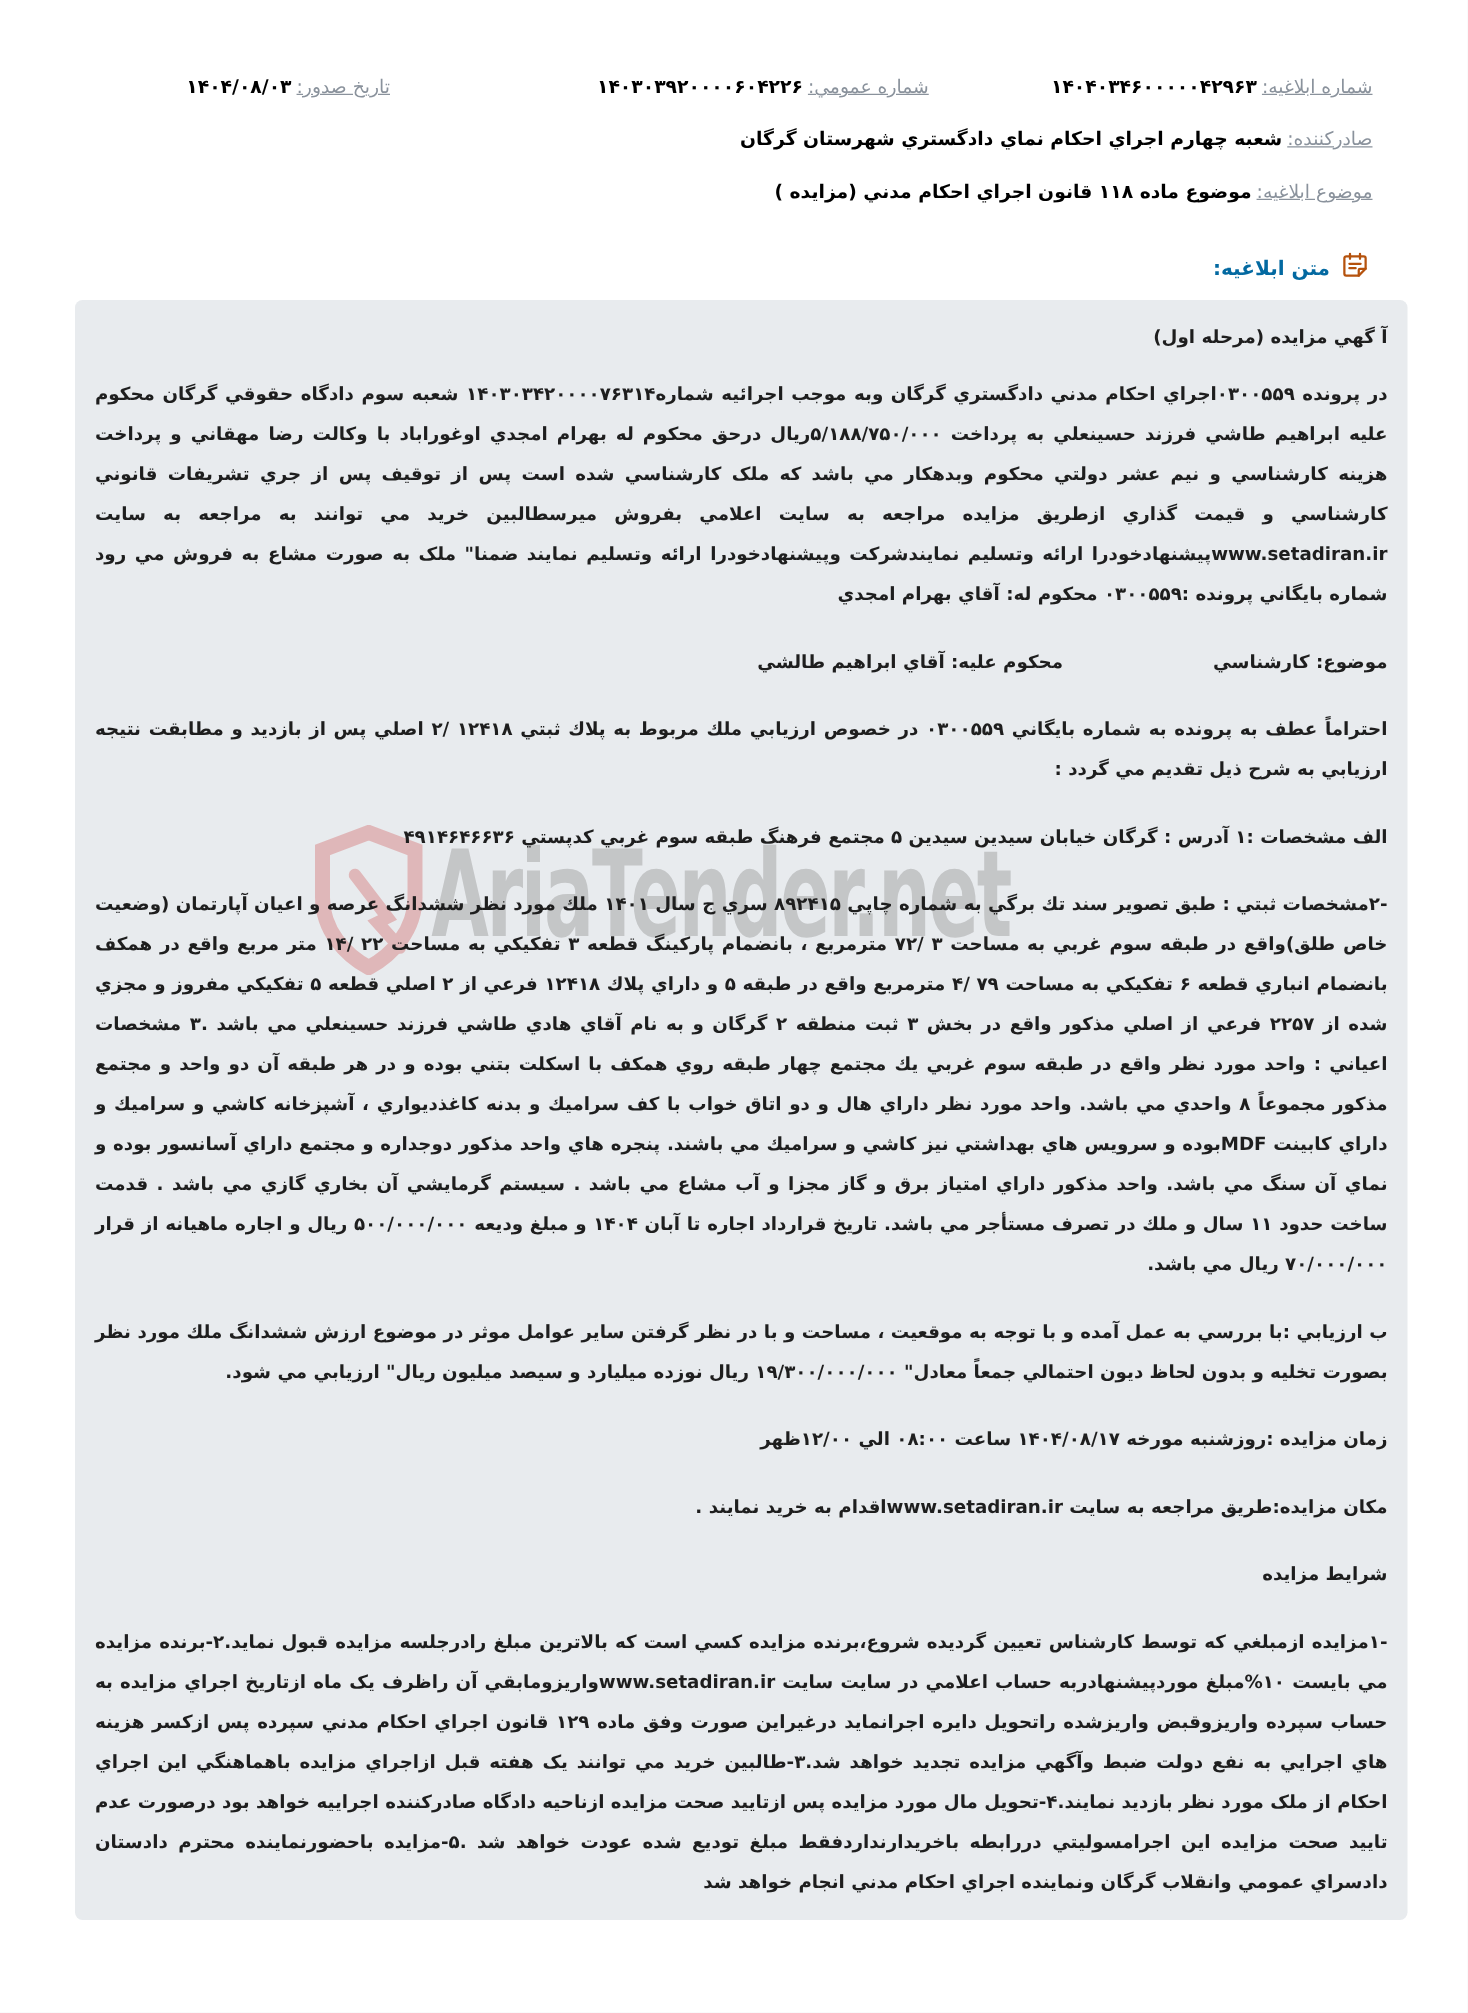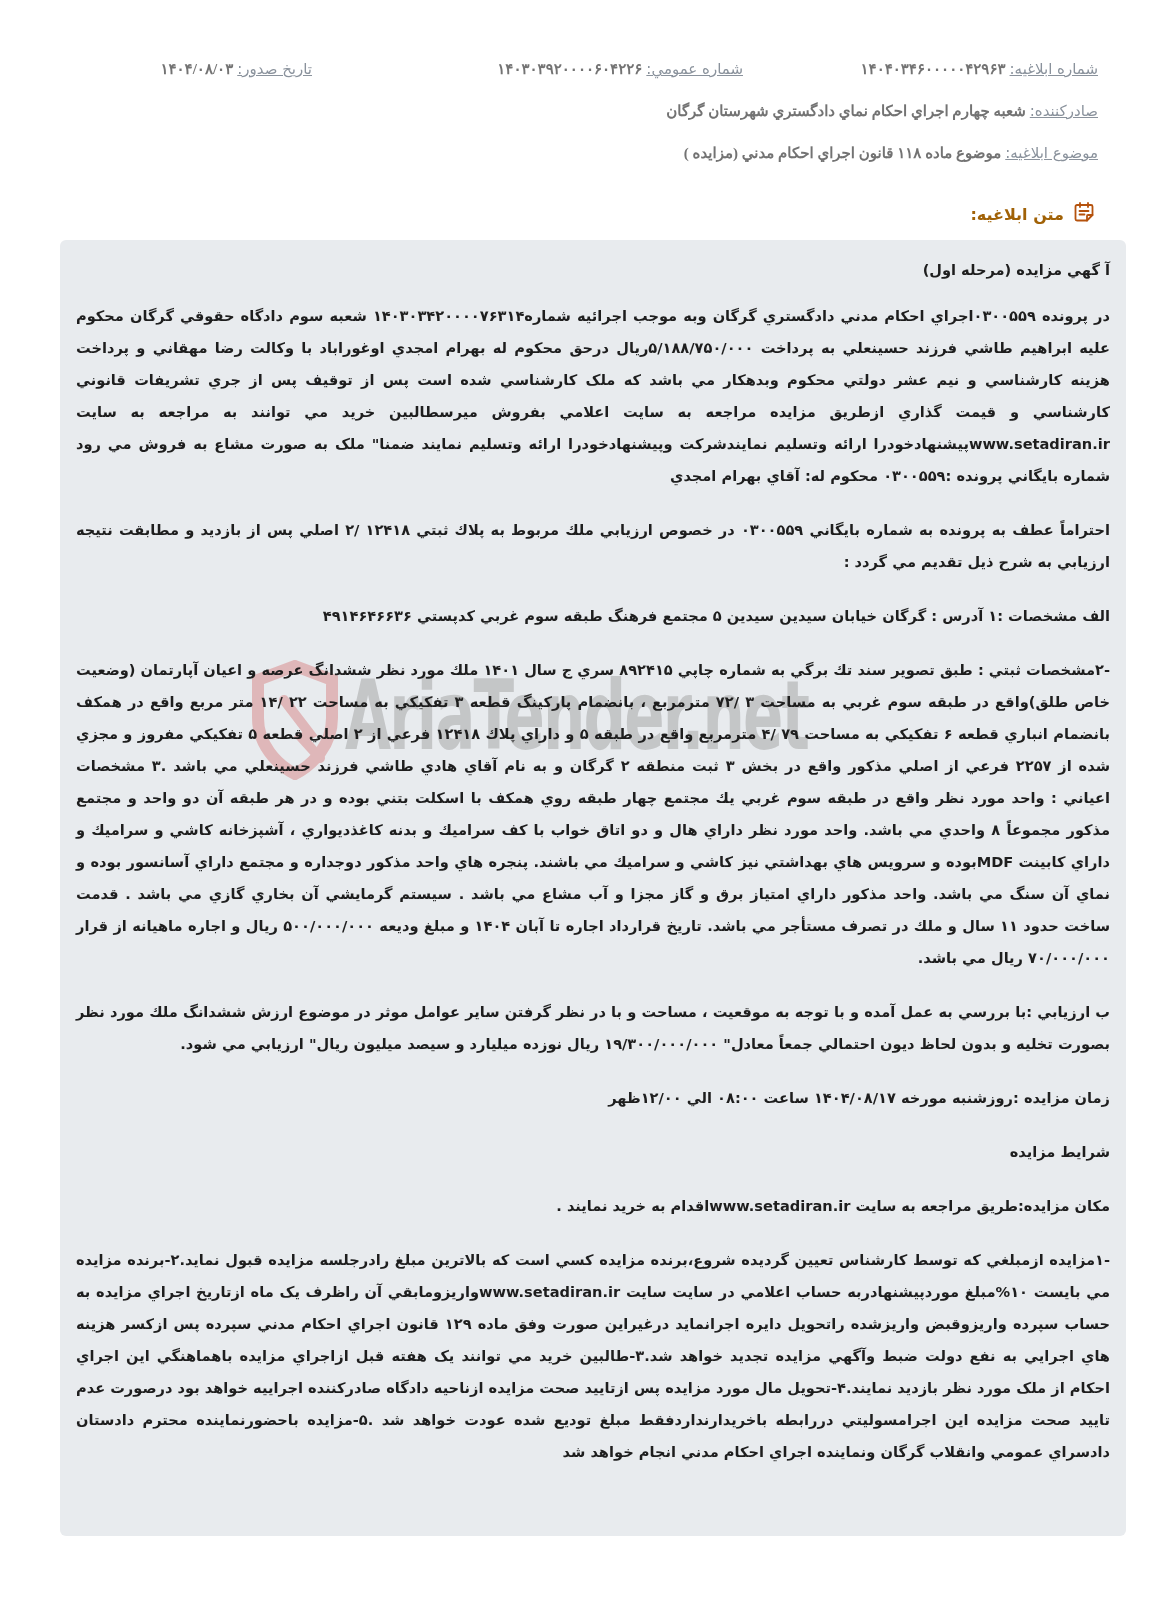--- a/index.html
+++ b/index.html
@@ -5,28 +5,28 @@
   html, body { margin:0; padding:0; background:#ffffff; }
   body {
     width:1174px; height:1610px; position:relative; overflow:hidden;
     font-family:"DejaVu Sans", sans-serif; direction:rtl;
   }
   .meta-row {
     position:absolute; right:76px; left:40px; height:26px;
     display:flex; align-items:center; font-size:15px; white-space:nowrap;
   }
   .meta-label { color:#8a929c;text-decoration:underline; }
-  .meta-value { color:#737373; font-weight:bold; margin-right:4px;font-family:Liberation Serif, serif; }
+  .meta-value { color:#000000; font-weight:bold; margin-right:4px; }
   .meta-item { position:absolute; display:flex; align-items:center; }
   #row1 { top:56px; }
   #row2 { top:98px; }
   #row3 { top:140px; }
   .section-title {
     position:absolute; right:78px; top:200px; display:flex; align-items:center;
-    color:#a16207; font-weight:bold; font-size:16px;
+    color:#0369a1; font-weight:bold; font-size:16px;
   }
   .section-title svg { margin-left:8px; }
   .content-box {
     position:absolute; top:240px; right:48px; left:60px; height:1296px;
     background:#e8ebee; border-radius:6px;
   }
   .content-inner {
     position:absolute; top:14px; right:16px; left:16px;
     color:#1e1e1e; font-size:14.6px; line-height:32px; text-align:justify;font-weight:bold;
   }
@@ -88,22 +88,25 @@
     <svg width="90" height="120" viewBox="0 0 90 120" style="position:absolute;left:0;top:0;">
       <path d="M45 6 L82 20 V58 C82 84 64 104 45 114 C26 104 8 84 8 58 V20 Z" fill="none" stroke="#d67a7a" stroke-width="12"></path>
       <path d="M34 40 L60 74 L52 78 L70 98" fill="none" stroke="#d67a7a" stroke-width="10" stroke-linecap="round"></path>
     </svg>
     <div class="wm-text">AriaTender.net</div>
   </div>
 
   <div class="content-inner">
     <p class="tight">آ گهي مزايده  (مرحله اول)</p>
     <p>در پرونده ۰۳۰۰۵۵۹اجراي احكام مدني دادگستري گرگان وبه موجب اجرائيه  شماره۱۴۰۳۰۳۴۲۰۰۰۰۷۶۳۱۴ شعبه سوم  دادگاه حقوقي گرگان  محكوم عليه ابراهيم طاشي فرزند حسينعلي  به پرداخت  ۵/۱۸۸/۷۵۰/۰۰۰ريال درحق محكوم له بهرام امجدي  اوغوراباد  با وكالت رضا مهقاني   و پرداخت هزينه كارشناسي و نيم عشر دولتي  محكوم وبدهكار مي باشد  كه  ملک كارشناسي شده  است   پس از توقيف    پس از جري تشريفات قانوني كارشناسي و قيمت گذاري ازطريق مزايده مراجعه به سايت اعلامي  بفروش ميرسطالبين خريد مي توانند به مراجعه به سايت  www.setadiran.irپيشنهادخودرا ارائه وتسليم نمايندشركت وپيشنهادخودرا ارائه وتسليم نمايند  ضمنا" ملک به صورت مشاع به فروش مي رود شماره بايگاني پرونده :۰۳۰۰۵۵۹        محكوم له: آقاي بهرام امجدي</p>
+    <p>
+      <span>موضوع: كارشناسي</span><span class="sp"></span><span class="sp"></span><span>محكوم عليه: آقاي ابراهيم طالشي</span>
+    </p>
     <p>احتراماً عطف به پرونده به شماره بايگاني ۰۳۰۰۵۵۹ در خصوص ارزيابي ملك مربوط به پلاك ثبتي ۱۲۴۱۸ /۲ اصلي  پس از بازديد و مطابقت نتيجه ارزيابي به شرح ذيل تقديم مي گردد :</p>
     <p>الف  مشخصات :۱   آدرس : گرگان  خيابان سيدين  سيدين ۵  مجتمع فرهنگ  طبقه سوم غربي  كدپستي ۴۹۱۴۶۴۶۶۳۶</p>
     <p>-۲مشخصات ثبتي : طبق تصوير سند تك برگي به شماره چاپي ۸۹۲۴۱۵ سري ج سال ۱۴۰۱  ملك مورد نظر ششدانگ عرصه و اعيان آپارتمان (وضعيت خاص طلق)واقع در طبقه سوم غربي به مساحت ۳ /۷۲ مترمربع ، بانضمام پاركينگ قطعه ۳ تفكيكي به مساحت ۲۲ /۱۴ متر مربع واقع در همكف بانضمام انباري قطعه ۶ تفكيكي به مساحت ۷۹ /۴ مترمربع واقع در طبقه ۵ و داراي پلاك ۱۲۴۱۸ فرعي از ۲ اصلي قطعه ۵ تفكيكي مفروز و مجزي شده از ۲۲۵۷ فرعي از اصلي مذكور واقع در بخش ۳ ثبت منطقه ۲ گرگان و به نام آقاي  هادي طاشي فرزند حسينعلي مي باشد .۳  مشخصات اعياني : واحد مورد نظر واقع در طبقه سوم غربي يك مجتمع چهار طبقه روي همكف با اسكلت بتني بوده و در هر طبقه آن دو واحد و مجتمع مذكور مجموعاً ۸ واحدي مي باشد. واحد مورد نظر داراي هال و دو اتاق خواب با كف سراميك و بدنه كاغذديواري ، آشپزخانه كاشي و سراميك و داراي كابينت  MDFبوده و سرويس هاي بهداشتي نيز كاشي و سراميك مي باشند. پنجره هاي واحد مذكور دوجداره و مجتمع داراي آسانسور بوده و نماي آن سنگ مي باشد. واحد مذكور داراي امتياز برق و گاز مجزا و آب مشاع مي باشد . سيستم گرمايشي آن بخاري گازي مي باشد . قدمت ساخت حدود ۱۱ سال و ملك در تصرف مستأجر مي باشد. تاريخ قرارداد اجاره تا آبان ۱۴۰۴ و مبلغ وديعه ۵۰۰/۰۰۰/۰۰۰ ريال و اجاره ماهيانه از قرار ۷۰/۰۰۰/۰۰۰ ريال مي باشد.</p>
     <p>ب  ارزيابي :با بررسي به عمل آمده و با توجه به موقعيت ، مساحت و با در نظر گرفتن ساير عوامل موثر در موضوع ارزش ششدانگ ملك مورد نظر بصورت تخليه و بدون لحاظ ديون احتمالي جمعاً معادل" ۱۹/۳۰۰/۰۰۰/۰۰۰ ريال  نوزده ميليارد و سيصد ميليون ريال" ارزيابي مي شود.</p>
     <p>زمان مزايده :روزشنبه    مورخه ۱۴۰۴/۰۸/۱۷ ساعت ۰۸:۰۰ الي ۱۲/۰۰ظهر</p>
+    <p>مكان مزايده:طريق مراجعه به سايت   www.setadiran.irاقدام به خريد نمايند .</p>
     <p>شرايط مزايده</p>
-    <p>مكان مزايده:طريق مراجعه به سايت   www.setadiran.irاقدام به خريد نمايند .</p>
     <p>-۱مزايده ازمبلغي كه توسط كارشناس تعيين گرديده شروع،برنده مزايده كسي است كه بالاترين مبلغ رادرجلسه مزايده قبول نمايد.۲-برنده مزايده مي بايست ۱۰%مبلغ موردپيشنهادربه حساب اعلامي در سايت سايت   www.setadiran.irواريزومابقي آن راظرف یک ماه ازتاريخ اجراي مزايده به حساب سپرده واريزوقبض واريزشده راتحويل دايره اجرانمايد درغيراين صورت وفق ماده ۱۲۹ قانون اجراي احكام مدني سپرده پس ازكسر هزينه هاي اجرايي به نفع دولت ضبط وآگهي مزايده تجديد خواهد شد.۳-طالبين خريد مي توانند یک هفته قبل ازاجراي مزايده باهماهنگي اين اجراي احكام از ملک   مورد نظر بازديد نمايند.۴-تحويل مال مورد مزايده پس ازتاييد صحت مزايده ازناحيه دادگاه صادركننده اجراييه خواهد بود درصورت عدم تاييد صحت مزايده اين اجرامسوليتي دررابطه باخريدارندارد‌فقط مبلغ توديع شده عودت خواهد شد .۵-مزايده باحضورنماينده محترم دادستان دادسراي عمومي وانقلاب گرگان ونماينده اجراي احكام مدني انجام خواهد شد</p>
   </div>
 </div>
 
 </body></html>

